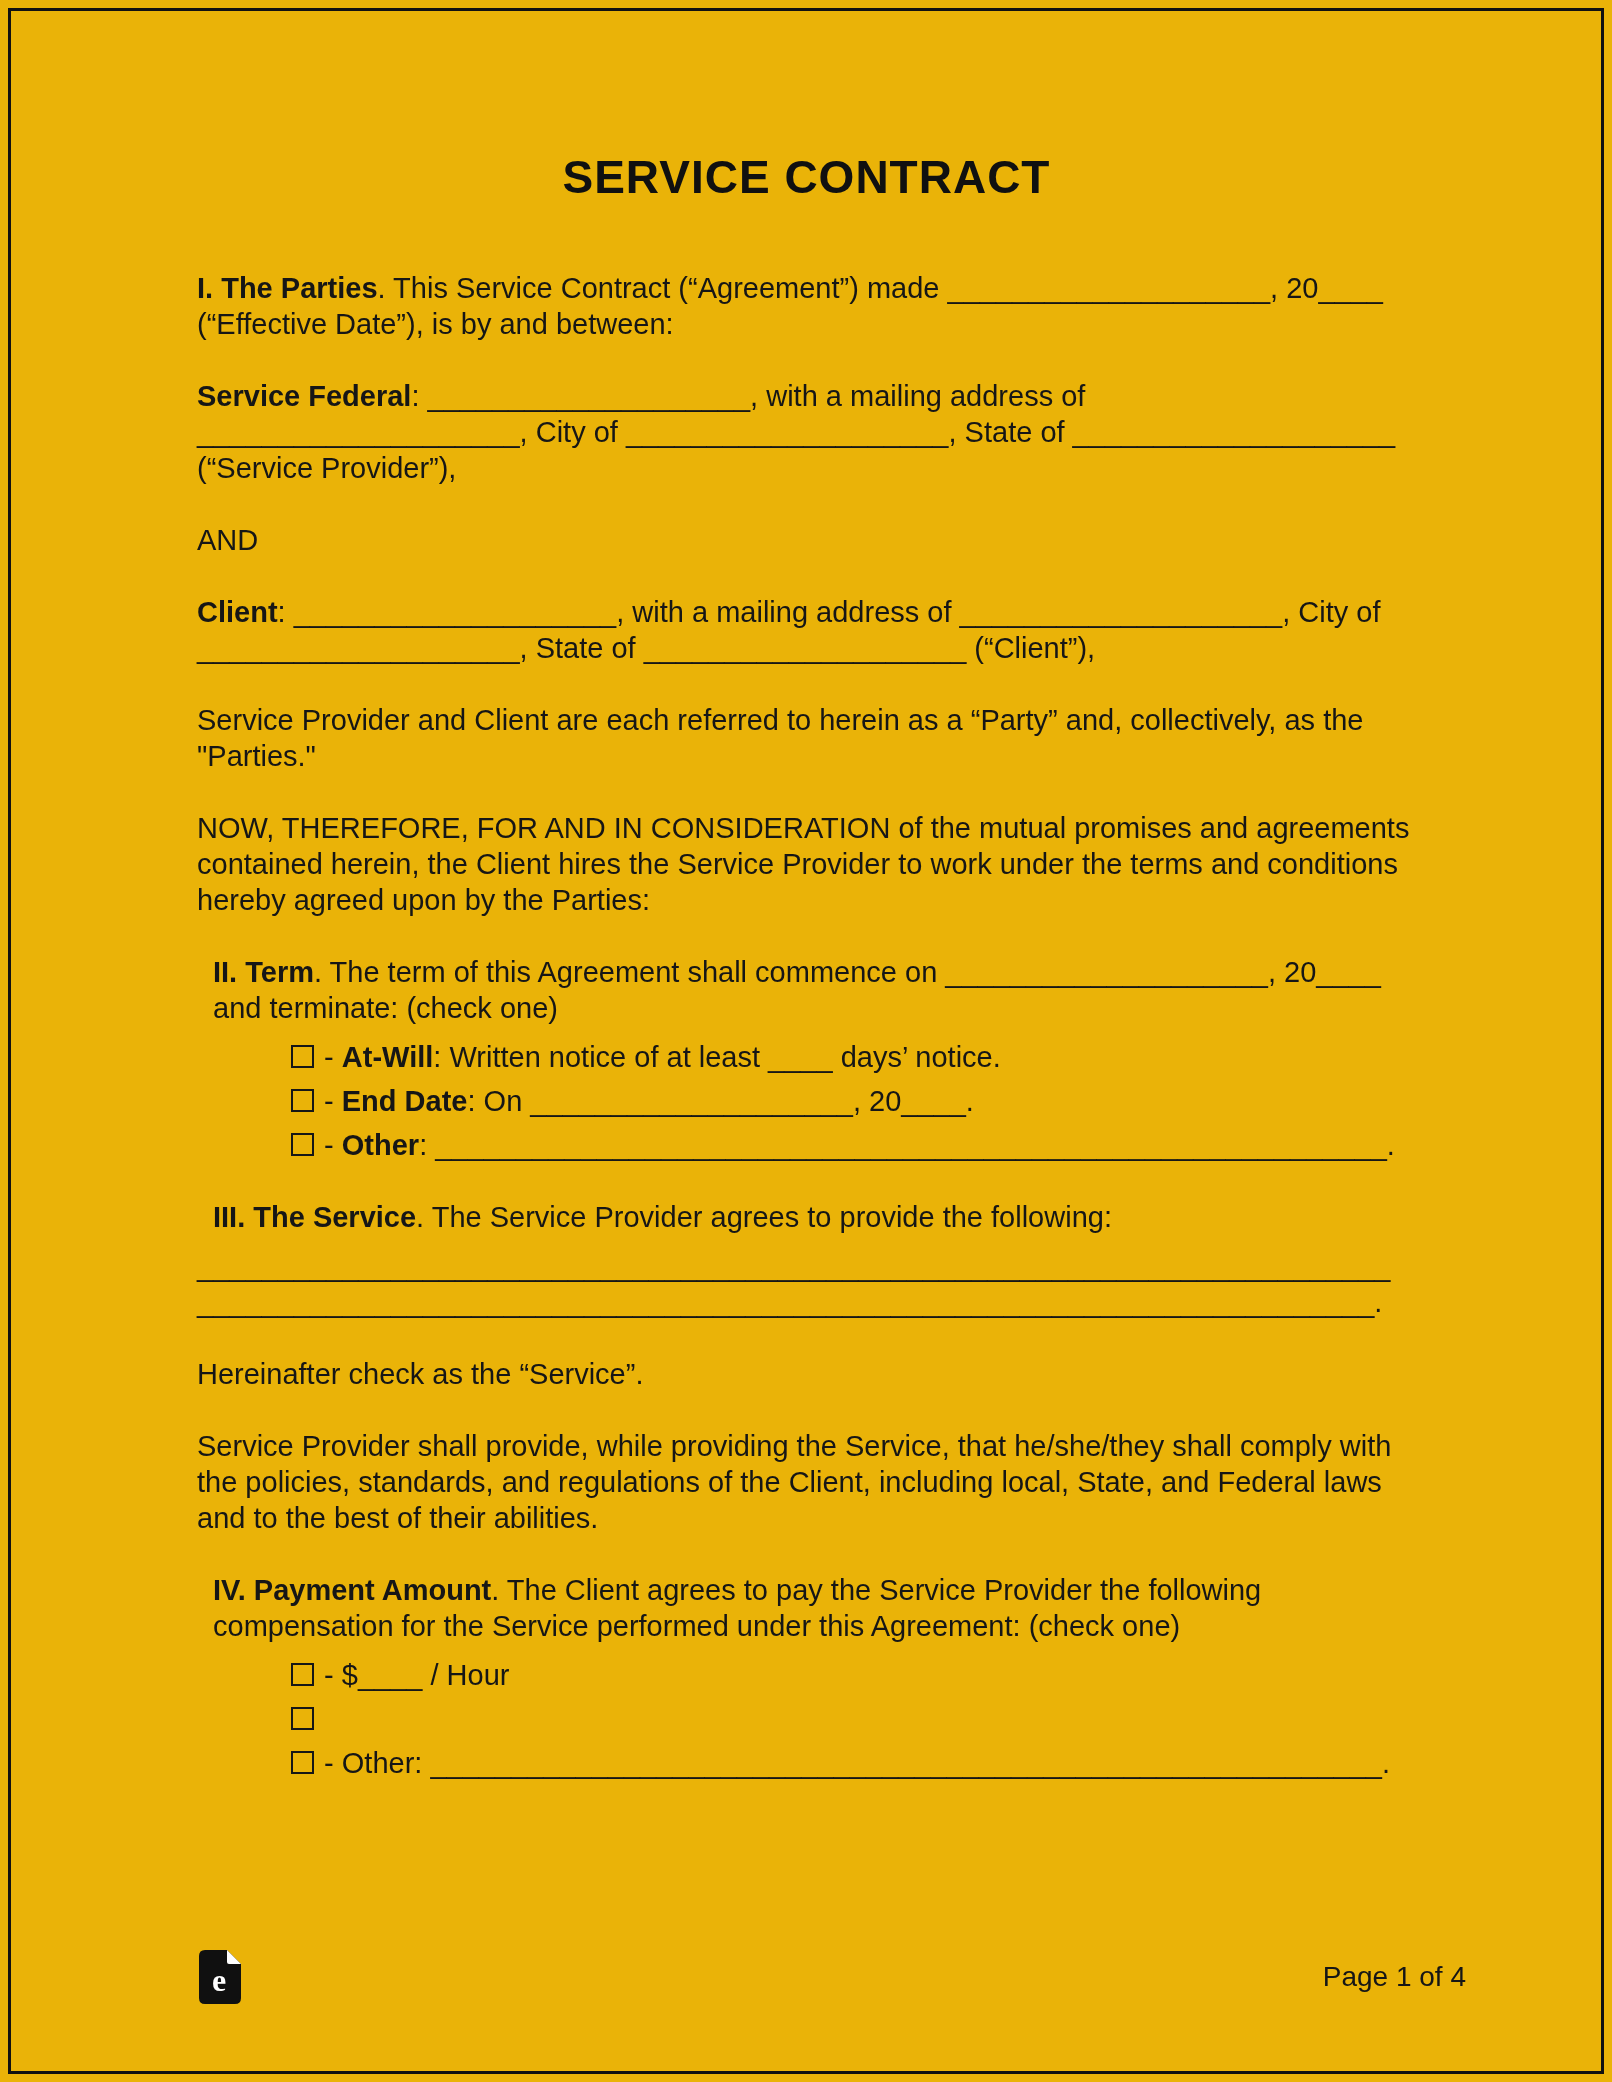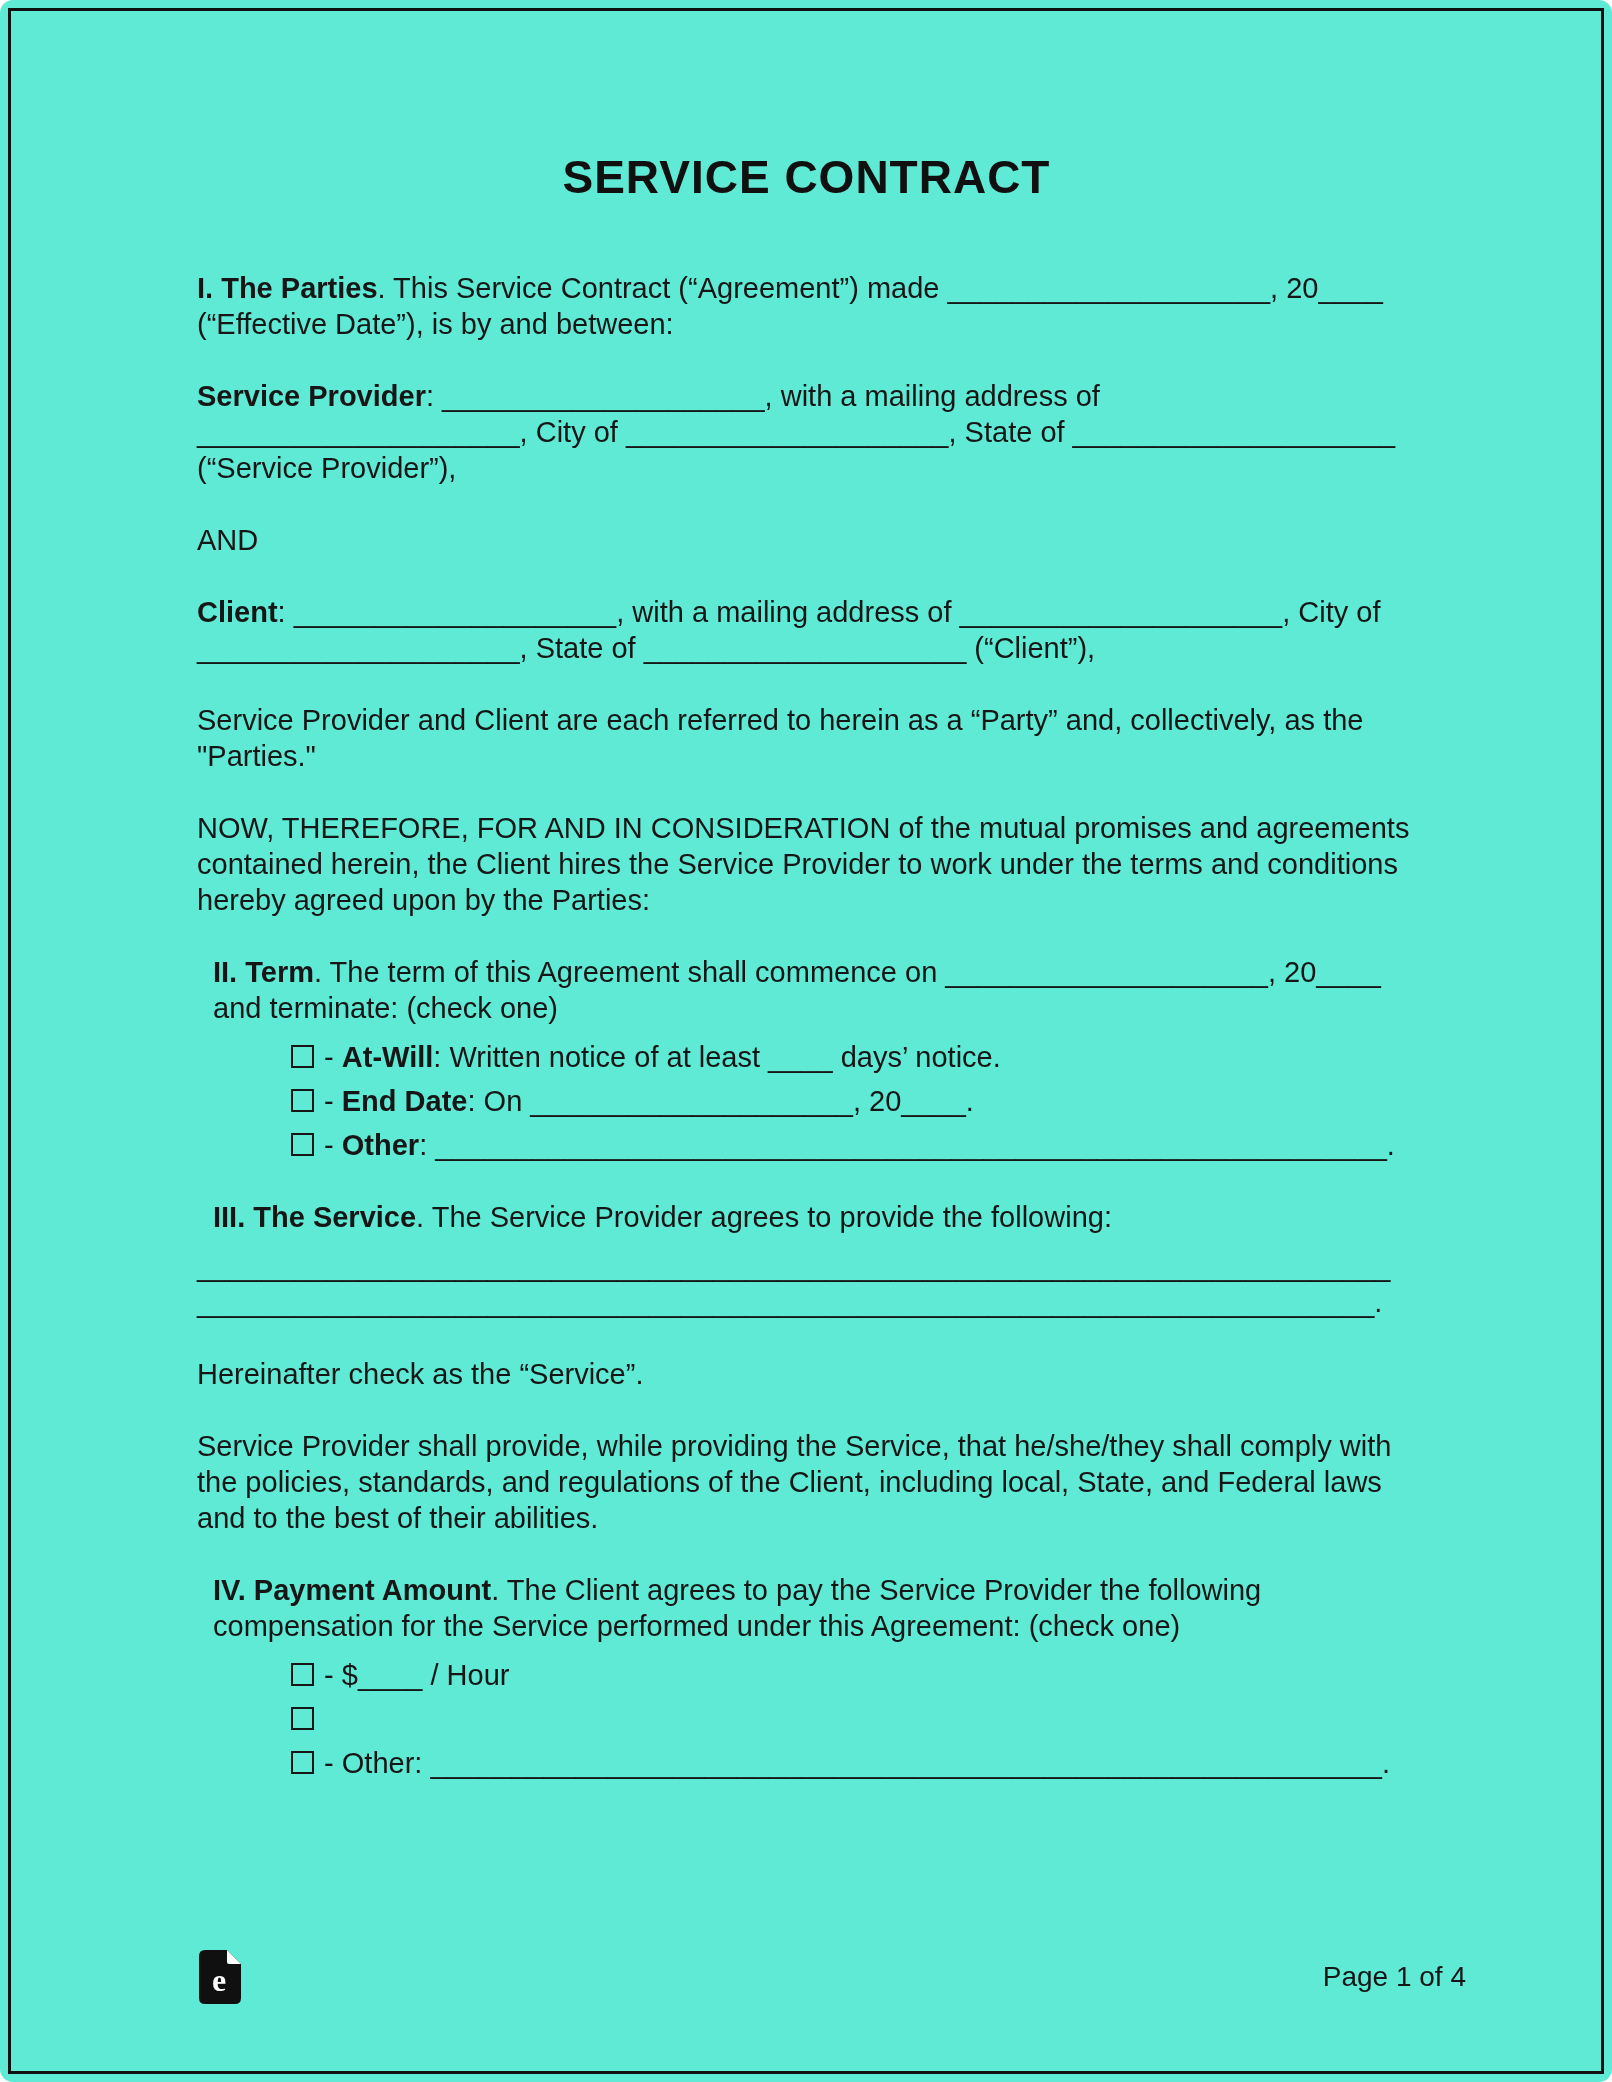--- a/index.html
+++ b/index.html
@@ -1,24 +1,23 @@
 <!DOCTYPE html>
 <html><head>
 <meta charset="utf-8">
 <style>
   html, body { margin: 0; padding: 0; background: #ffffff; }
   .page {
     position: relative;
     width: 1612px;
     height: 2082px;
-    background: #5eead4;
+    background: #eab308;
     font-family: "Liberation Sans", sans-serif;
     color: #161616;
     overflow: hidden;
-    border-radius: 13px;
   }
   .frame {
     position: absolute;
     inset: 8px;
     border: 3px solid #111111;
     pointer-events: none;
   }
   .content {
     position: absolute;
     top: 150px;
@@ -65,21 +64,21 @@
 <body>
 
 <div class="page">
   <div class="frame"></div>
 
   <main class="content">
     <h1 class="doc-title">SERVICE CONTRACT</h1>
 
     <p class="para"><b>I. The Parties</b><span>. This Service Contract (“Agreement”) made ____________________, 20____ (“Effective Date”), is by and between:</span></p>
 
-    <p class="para"><b>Service Provider</b><span>: ____________________, with a mailing address of ____________________, City of ____________________, State of ____________________ (“Service Provider”),</span></p>
+    <p class="para"><b>Service Federal</b><span>: ____________________, with a mailing address of ____________________, City of ____________________, State of ____________________ (“Service Provider”),</span></p>
 
     <p class="para"><span>AND</span></p>
 
     <p class="para"><b>Client</b><span>: ____________________, with a mailing address of ____________________, City of ____________________, State of ____________________ (“Client”),</span></p>
 
     <p class="para"><span>Service Provider and Client are each referred to herein as a “Party” and, collectively, as the "Parties."</span></p>
 
     <p class="para"><span>NOW, THEREFORE, FOR AND IN CONSIDERATION of the mutual promises and agreements contained herein, the Client hires the Service Provider to work under the terms and conditions hereby agreed upon by the Parties:</span></p>
 
     <p class="para tight-after"><b>II. Term</b><span>. The term of this Agreement shall commence on ____________________, 20____ and terminate: (check one)</span></p>

